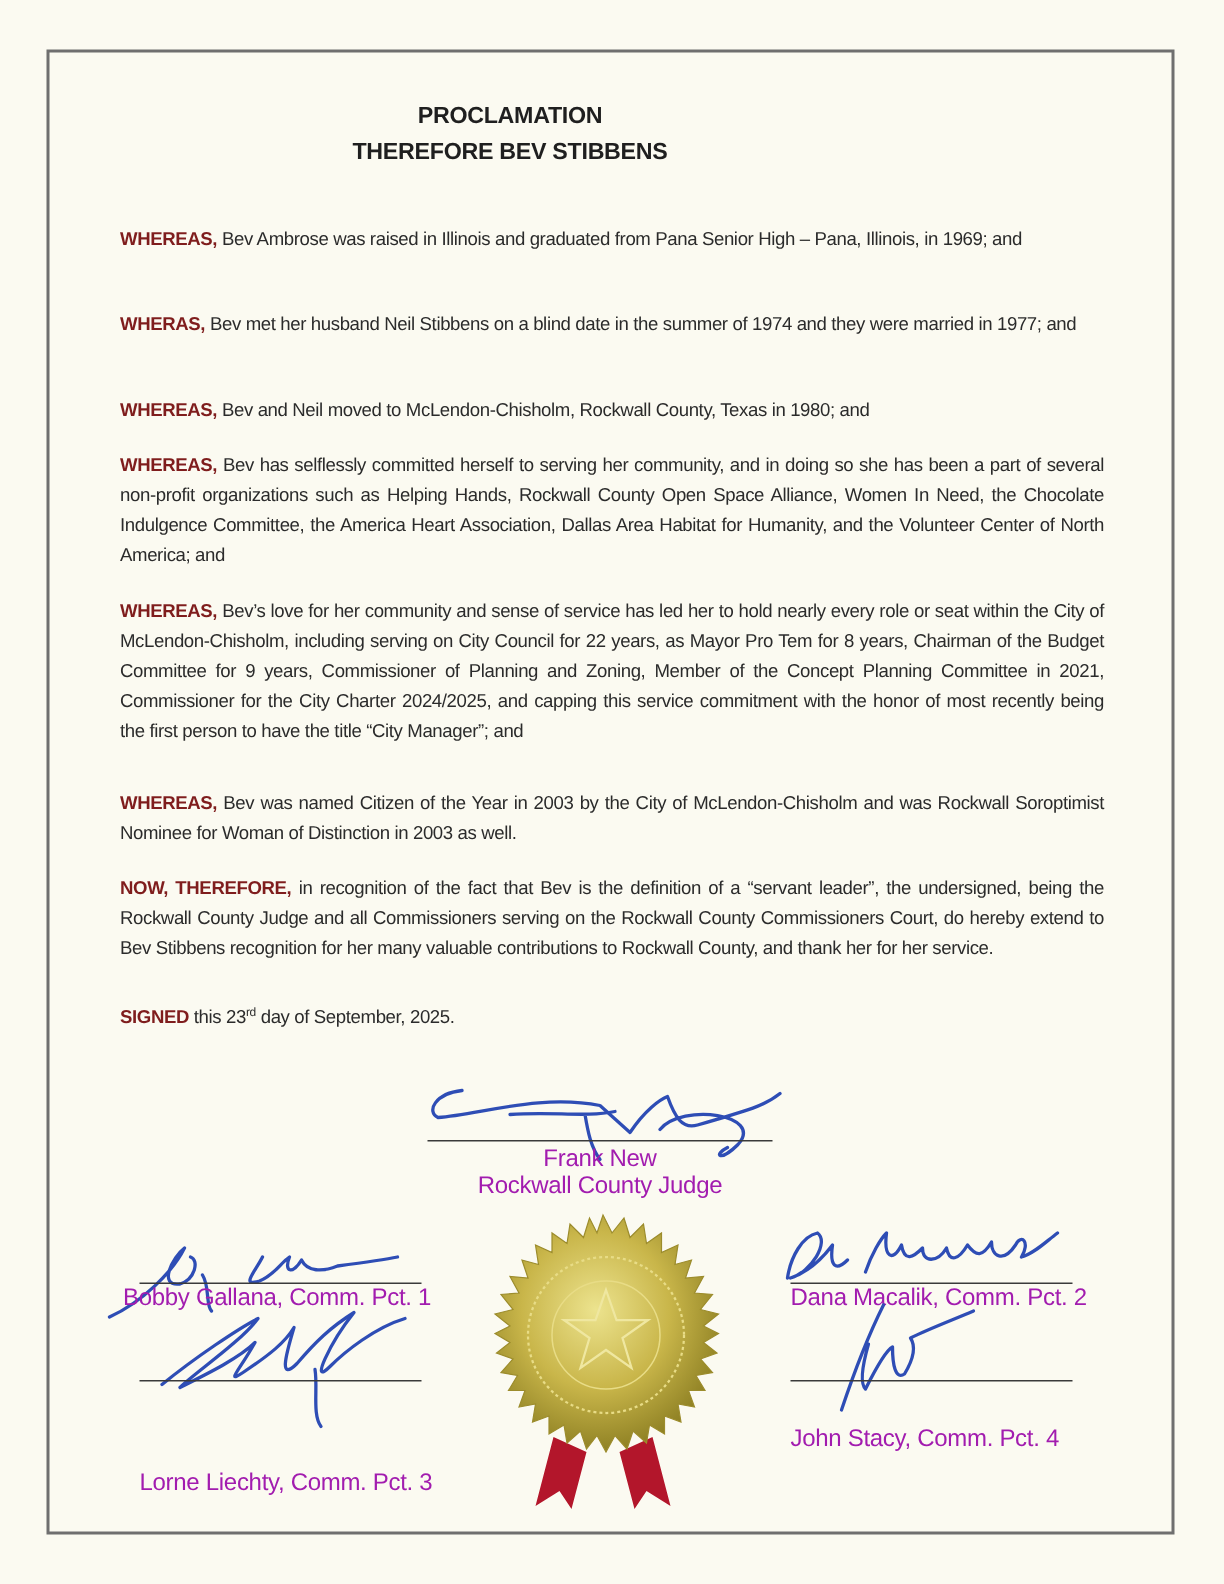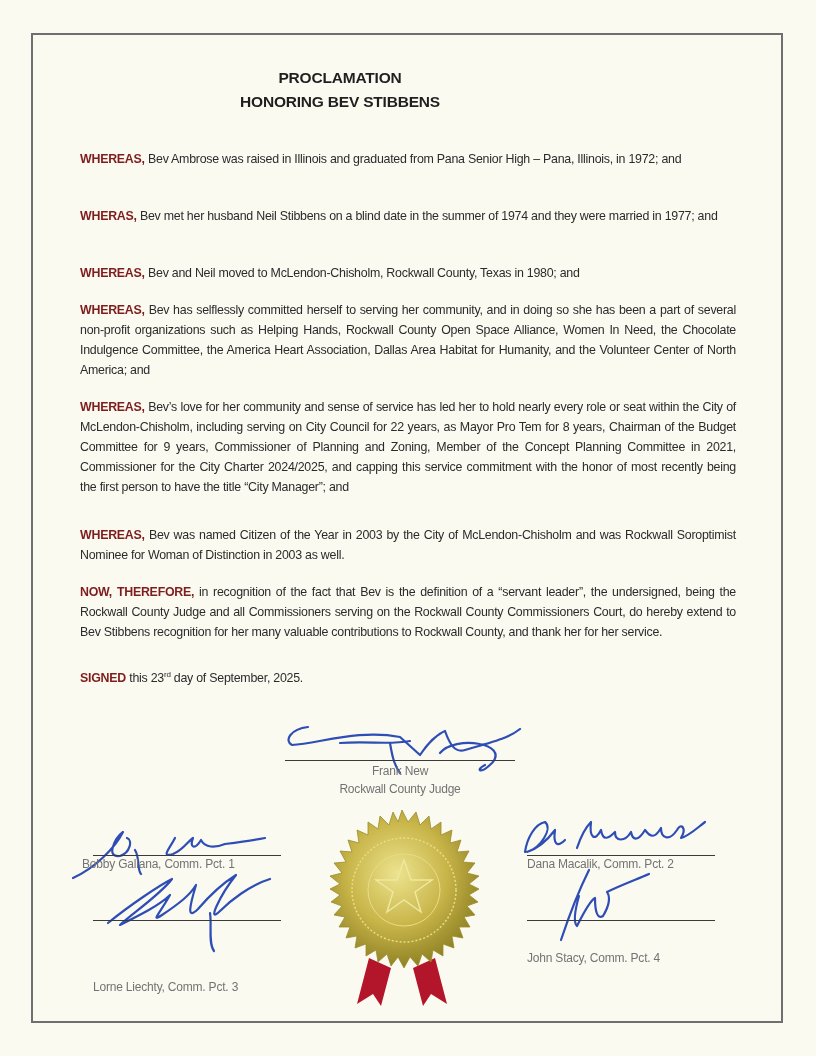--- a/index.html
+++ b/index.html
@@ -18,37 +18,37 @@
     font-weight: bold; font-size: 15.5px; letter-spacing: -0.2px; color: #1f1f1f;
   }
   .para {
     position: absolute; left: 80px; width: 656px;
     font-size: 12.4px; line-height: 20px; text-align: justify;
     letter-spacing: -0.25px; color: #2b2b2b;
   }
   .para b { color: #7f1d1d; }
   .sig-line { position: absolute; height: 1px; background: #3a3a3a; }
   .sig-label {
-    position: absolute; font-size: 12px; color: #737373; letter-spacing: -0.2px;
+    position: absolute; font-size: 16px; color: #a21caf; letter-spacing: -0.2px;
     white-space: nowrap;
   }
   .center { text-align: center; }
   svg.ink { position: absolute; overflow: visible; }
   svg.ink path { fill: none; stroke: #2e4db5; stroke-width: 2.2; stroke-linecap: round; stroke-linejoin: round; }
   .seal { position: absolute; left: 307px; top: 808px; width: 190px; height: 200px; }
 </style>
 </head>
 <body>
 
 <div class="frame"></div>
 
 <div class="title" style="top:69px">PROCLAMATION</div>
-<div class="title" style="top:93px">HONORING BEV STIBBENS</div>
+<div class="title" style="top:93px">THEREFORE BEV STIBBENS</div>
 
-<div class="para" style="top:149px"><b>WHEREAS,</b><span> Bev Ambrose was raised in Illinois and graduated from Pana Senior High – Pana, Illinois, in 1972; and</span></div>
+<div class="para" style="top:149px"><b>WHEREAS,</b><span> Bev Ambrose was raised in Illinois and graduated from Pana Senior High – Pana, Illinois, in 1969; and</span></div>
 
 <div class="para" style="top:206px"><b>WHERAS,</b><span> Bev met her husband Neil Stibbens on a blind date in the summer of 1974 and they were married in 1977; and</span></div>
 
 <div class="para" style="top:263px"><b>WHEREAS,</b><span> Bev and Neil moved to McLendon-Chisholm, Rockwall County, Texas in 1980; and</span></div>
 
 <div class="para" style="top:300px"><b>WHEREAS,</b><span> Bev has selflessly committed herself to serving her community, and in doing so she has been a part of several non-profit organizations such as Helping Hands, Rockwall County Open Space Alliance, Women In Need, the Chocolate Indulgence Committee, the America Heart Association, Dallas Area Habitat for Humanity, and the Volunteer Center of North America; and</span></div>
 
 <div class="para" style="top:397px"><b>WHEREAS,</b><span> Bev’s love for her community and sense of service has led her to hold nearly every role or seat within the City of McLendon-Chisholm, including serving on City Council for 22 years, as  Mayor Pro Tem for 8 years,  Chairman of the Budget Committee for 9 years, Commissioner of Planning and Zoning, Member of the Concept Planning Committee in 2021, Commissioner for the City Charter 2024/2025, and capping this service commitment with the honor of most recently being the first person to have the title “City Manager”; and</span></div>
 
 <div class="para" style="top:525px"><b>WHEREAS,</b><span> Bev was named Citizen of the Year in 2003 by the City of McLendon-Chisholm and was Rockwall Soroptimist Nominee for Woman of Distinction in 2003 as well.</span></div>

